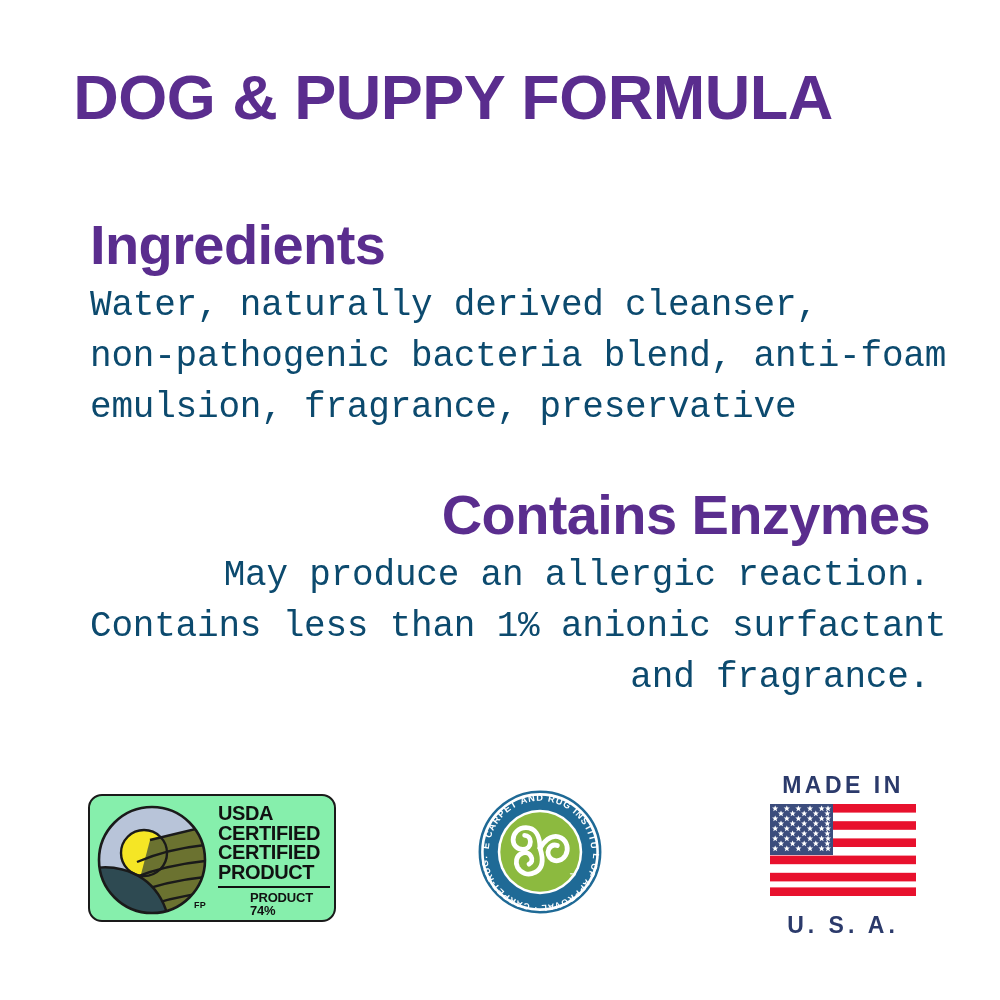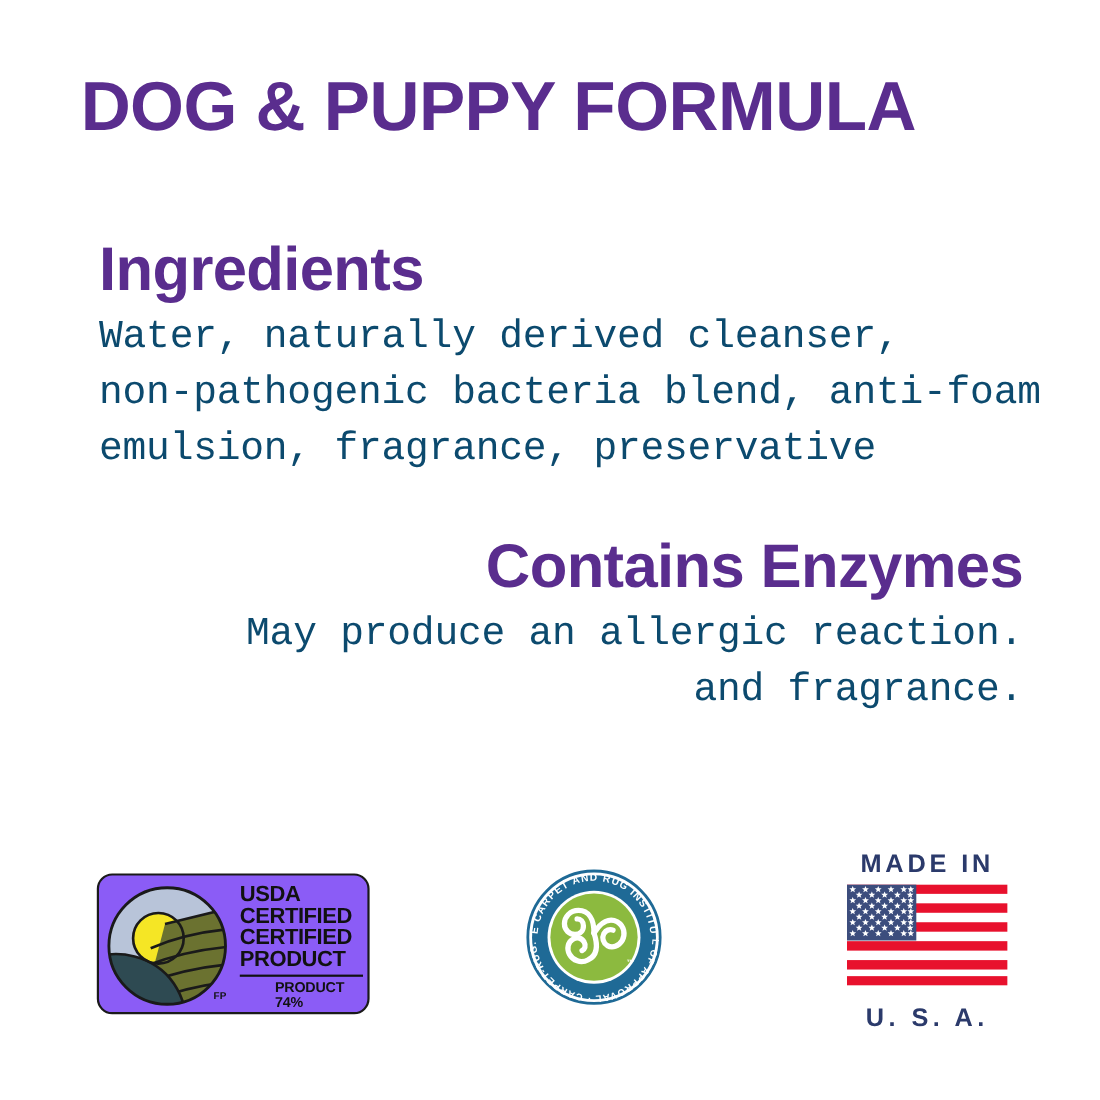--- a/index.html
+++ b/index.html
@@ -83,21 +83,21 @@
   
   .usda-badge {
     position: absolute;
     left: 88px;
     top: 34px;
     width: 248px;
     height: 128px;
     border: 2px solid #1a1a1a;
     border-radius: 14px;
     box-sizing: border-box;
-    background: #8b5cf6;
+    background: #86efac;
   }
   .usda-globe {
     position: absolute;
     left: -2px;
     top: 0px;
     width: 128px;
     height: 128px;
   }
   .usda-text {
     position: absolute;
@@ -197,20 +197,21 @@
         <span class="copy-line">Water, naturally derived cleanser,</span>
         <span class="copy-line">non-pathogenic bacteria blend, anti-foam</span>
         <span class="copy-line">emulsion, fragrance, preservative</span>
       </p>
     </div>
 
     <div class="section-block">
       <h2 class="section-heading">Contains Enzymes</h2>
       <p class="section-body">
         <span class="copy-line">May produce an allergic reaction.</span>
+        <span class="copy-line">Contains less than 1% anionic surfactant</span>
         <span class="copy-line">and fragrance.</span>
       </p>
     </div>
 
   </div>
 
   <div class="badge-row">
 
     <div class="usda-badge">
       <svg class="usda-globe" viewBox="0 0 128 128">

